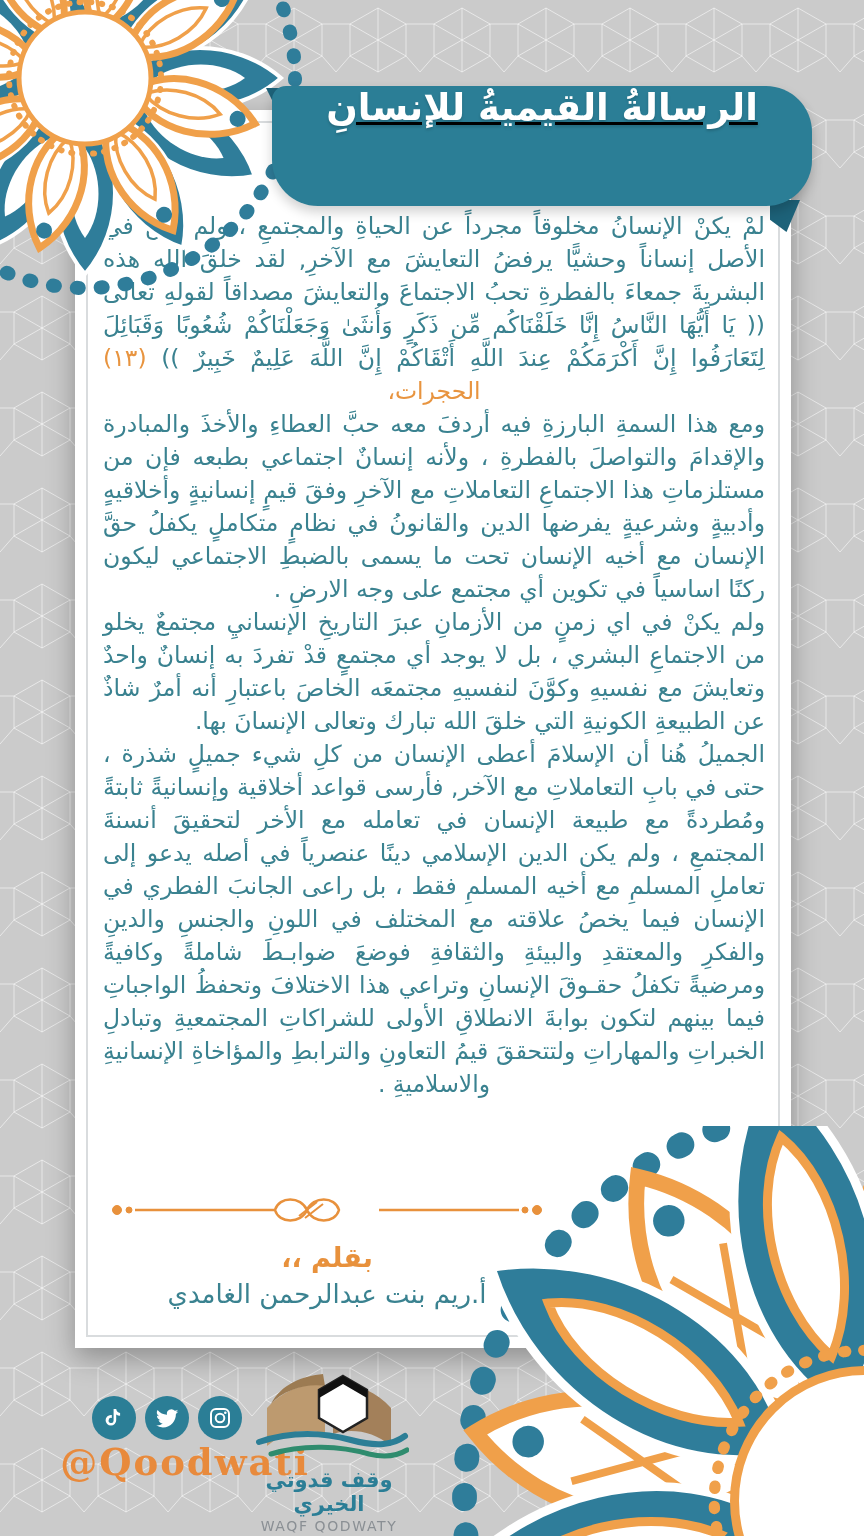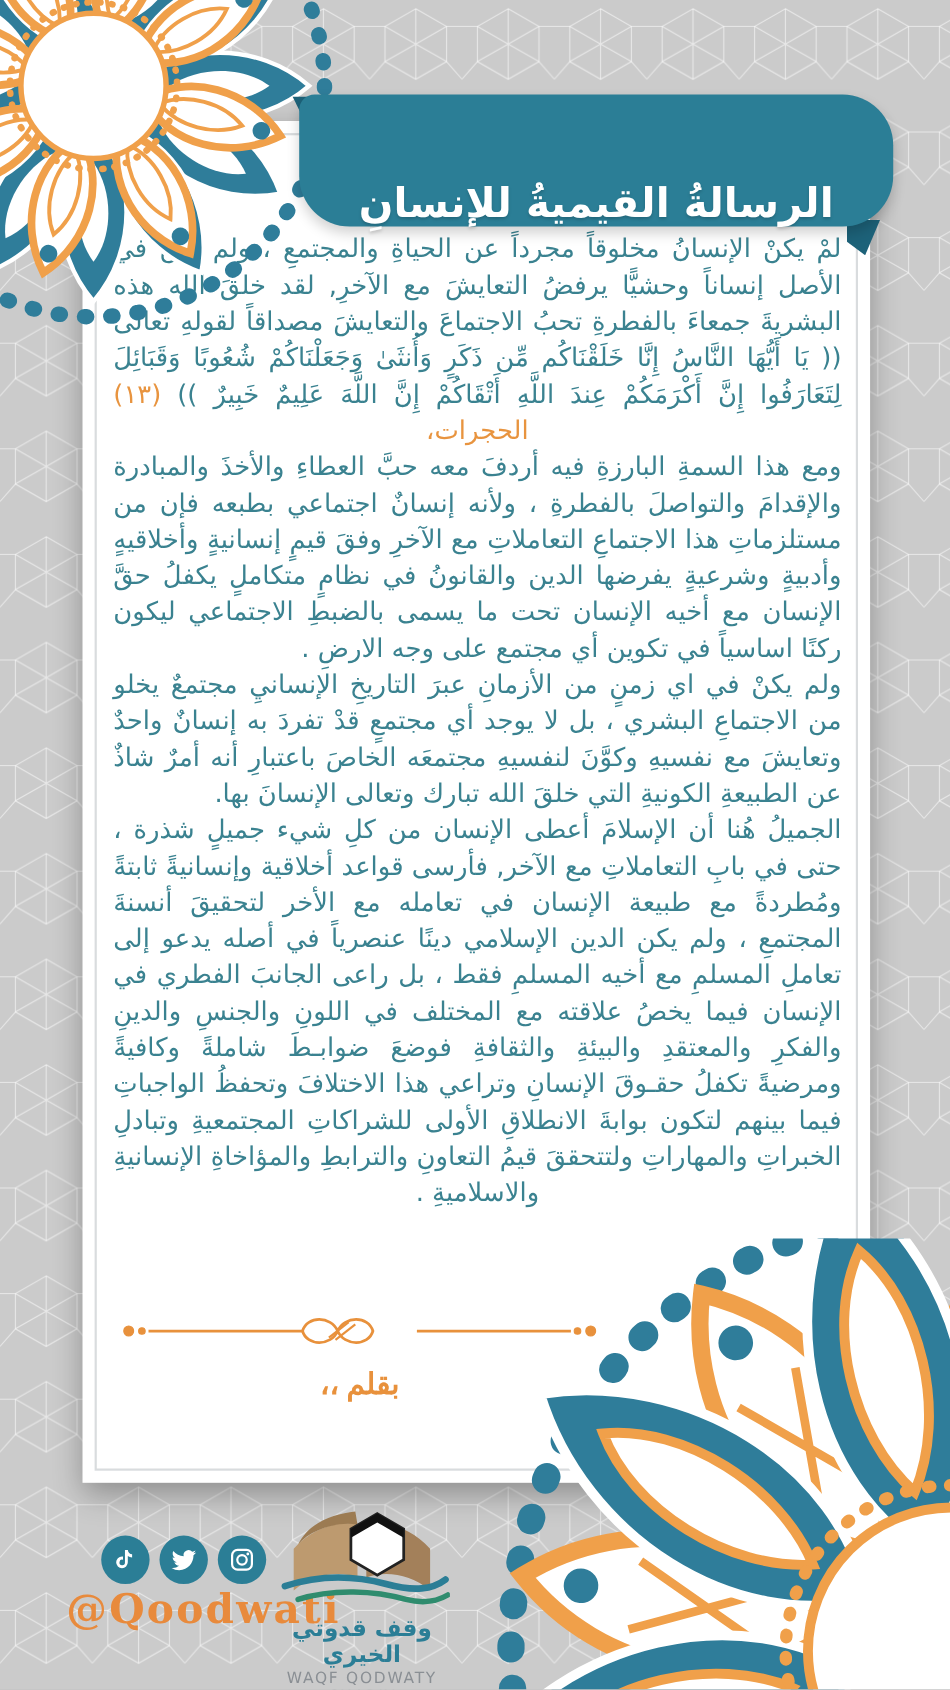--- a/index.html
+++ b/index.html
@@ -5,36 +5,36 @@
   html,body{margin:0;padding:0;}
   body{background:#9e9e9e;font-family:"DejaVu Sans",sans-serif;}
   .page{position:relative;width:864px;height:1536px;margin:0 auto;background:#cbcbcb;overflow:hidden;}
   .bg-pattern{position:absolute;inset:0;z-index:0;}
   
   .card{position:absolute;left:75px;top:110px;width:716px;height:1238px;background:#ffffff;
         box-shadow:0 10px 26px rgba(0,0,0,.30);z-index:1;}
   .card-frame{position:absolute;inset:11px;border:2px solid #d9dcde;pointer-events:none;}
   
   .banner{position:absolute;left:272px;top:86px;width:540px;height:120px;background:#2b7e96;z-index:6;
-          border-radius:14px 46px 46px 46px;display:flex;align-items:flex-end;justify-content:center;
-          box-shadow:0 6px 12px rgba(0,0,0,.18);}
+          border-radius:14px 46px 46px 46px;display:flex;align-items:flex-start;justify-content:center;
+          box-shadow:0 6px 12px rgba(0,0,0,.18);text-decoration:underline;}
   .banner-fold-left{position:absolute;left:266px;top:88px;width:0;height:0;z-index:5;
           border-top:52px solid #1d6279;border-left:26px solid transparent;}
   .banner-fold-right{position:absolute;left:770px;top:200px;width:30px;height:32px;background:#1d6279;z-index:5;
           clip-path:polygon(0 0,100% 0,55% 100%,0 62%);}
   .banner-title{color:#ffffff;font-size:37px;font-weight:bold;direction:rtl;
           text-shadow:0 2px 3px rgba(0,0,0,.18);letter-spacing:0;}
   
   .article{position:absolute;left:28px;right:26px;top:100px;direction:rtl;}
   .article p{margin:0;color:#3a8290;font-size:23.5px;line-height:33px;text-align:justify;}
   .article p.center-last{text-align-last:center;}
   .verse-ref{color:#e8943f;}
   
   .byline{position:absolute;left:22px;top:1082px;width:460px;text-align:center;direction:rtl;}
-  .byline-label{color:#e8913c;font-size:27px;font-weight:bold;margin-top:10px;font-family:Liberation Serif, serif;}
+  .byline-label{color:#e8913c;font-size:27px;font-weight:bold;margin-top:10px;}
   .byline-author{color:#3a8290;font-size:26px;margin-top:6px;}
   
   .socials{position:absolute;left:92px;top:1396px;display:flex;gap:9px;z-index:2;}
   .social-circle{width:44px;height:44px;border-radius:50%;background:#2b7e96;display:flex;
           align-items:center;justify-content:center;}
   .handle{position:absolute;left:55px;top:1440px;width:260px;text-align:center;z-index:2;
           color:#e88a3c;font-family:"DejaVu Serif",serif;font-weight:bold;font-size:37px;letter-spacing:2px;}
   .logo-block{position:absolute;left:236px;top:1370px;width:186px;text-align:center;z-index:2;}
   .logo-title{color:#2b7e96;font-size:21px;font-weight:bold;direction:rtl;margin-top:2px;}
   .logo-subtitle{color:#8a8f94;font-size:14px;letter-spacing:1.6px;margin-top:2px;}
@@ -80,20 +80,21 @@
           <line x1="28" y1="18" x2="168" y2="18" stroke-width="2.5"></line>
           <path d="M168,18 c4,-14 26,-14 32,0 c6,14 28,14 32,0 c-4,-14 -26,-14 -32,0 c-6,14 -28,14 -32,0 Z" fill="none" stroke-width="2.5"></path>
           <line x1="192" y1="24" x2="210" y2="10" stroke-width="2"></line>
           <line x1="198" y1="26" x2="216" y2="12" stroke-width="2"></line>
           <line x1="272" y1="18" x2="412" y2="18" stroke-width="2.5"></line>
           <circle cx="418" cy="18" r="3"></circle>
             <circle cx="430" cy="18" r="4.5"></circle>
         </g>
       </svg>
       <div class="byline-label">بقلم ،،</div>
+      <div class="byline-author">أ.ريم بنت عبدالرحمن الغامدي</div>
     </div>
   </div>
 
   <div class="banner-fold-left"></div>
   <div class="banner-fold-right"></div>
   <div class="banner">
     <div class="banner-title">الرسالةُ القيميةُ للإنسانِ</div>
   </div>
 
   <svg class="mandala-tl" width="520" height="520" viewBox="0 0 520 520">

